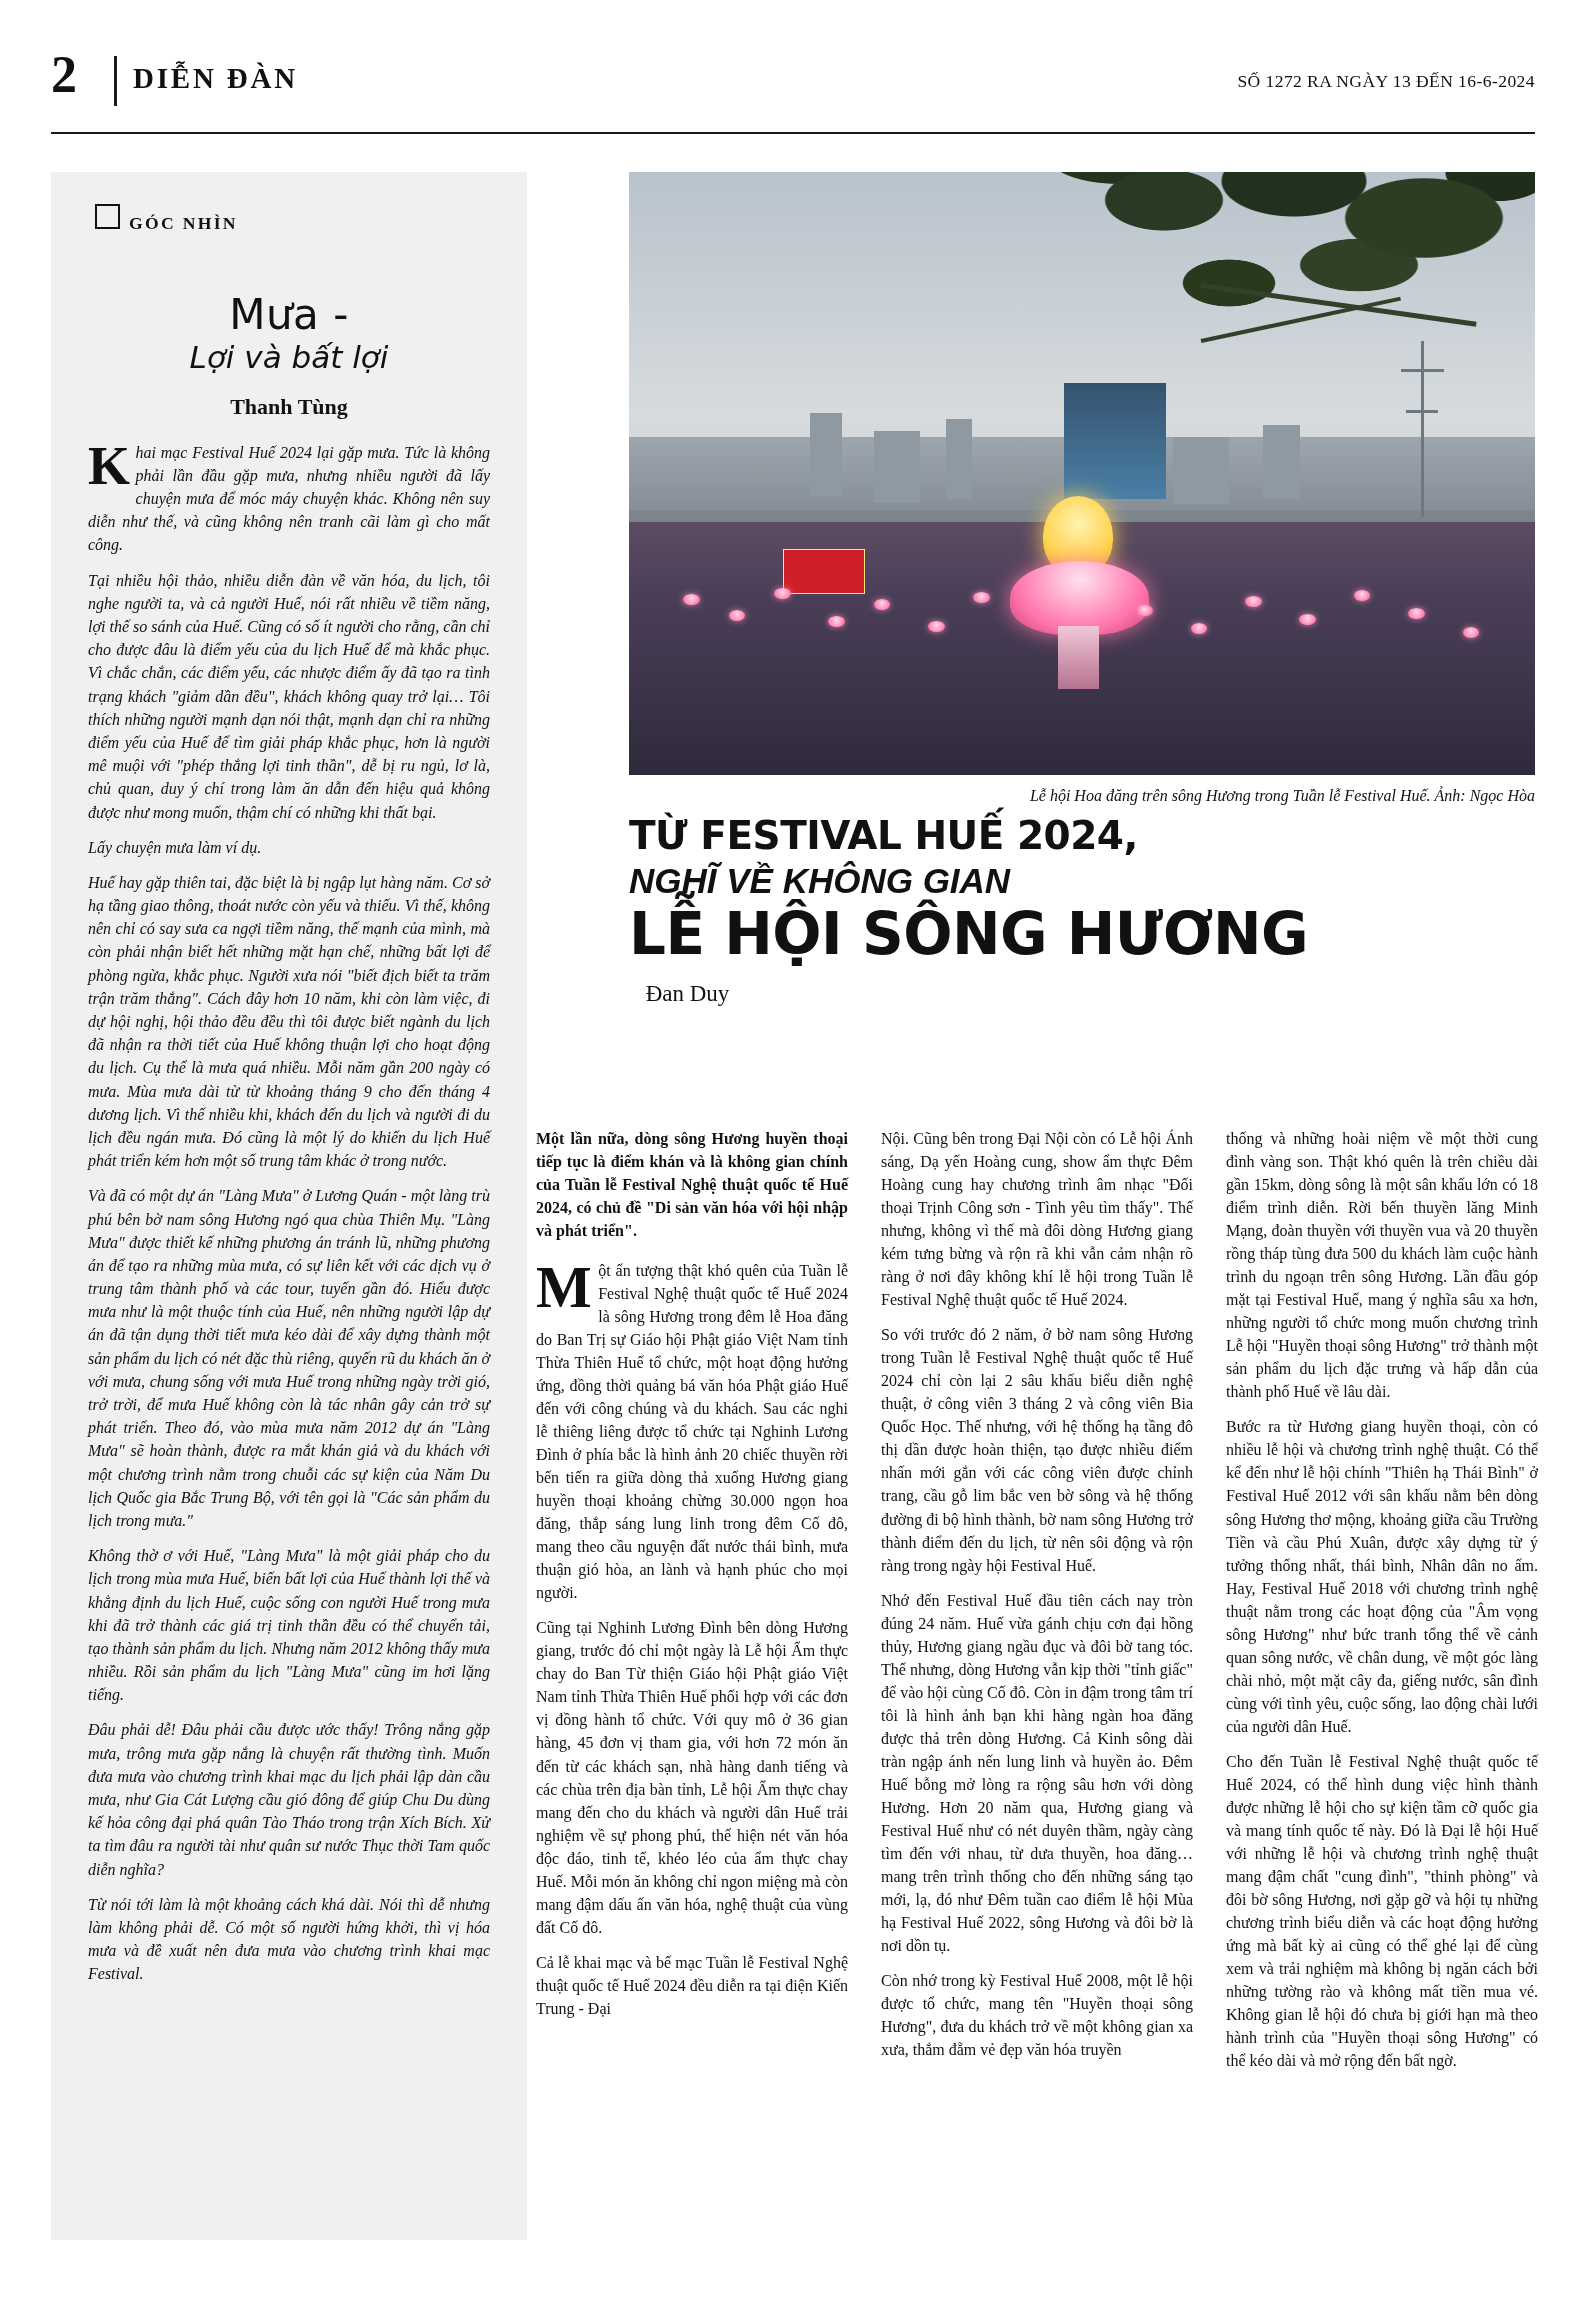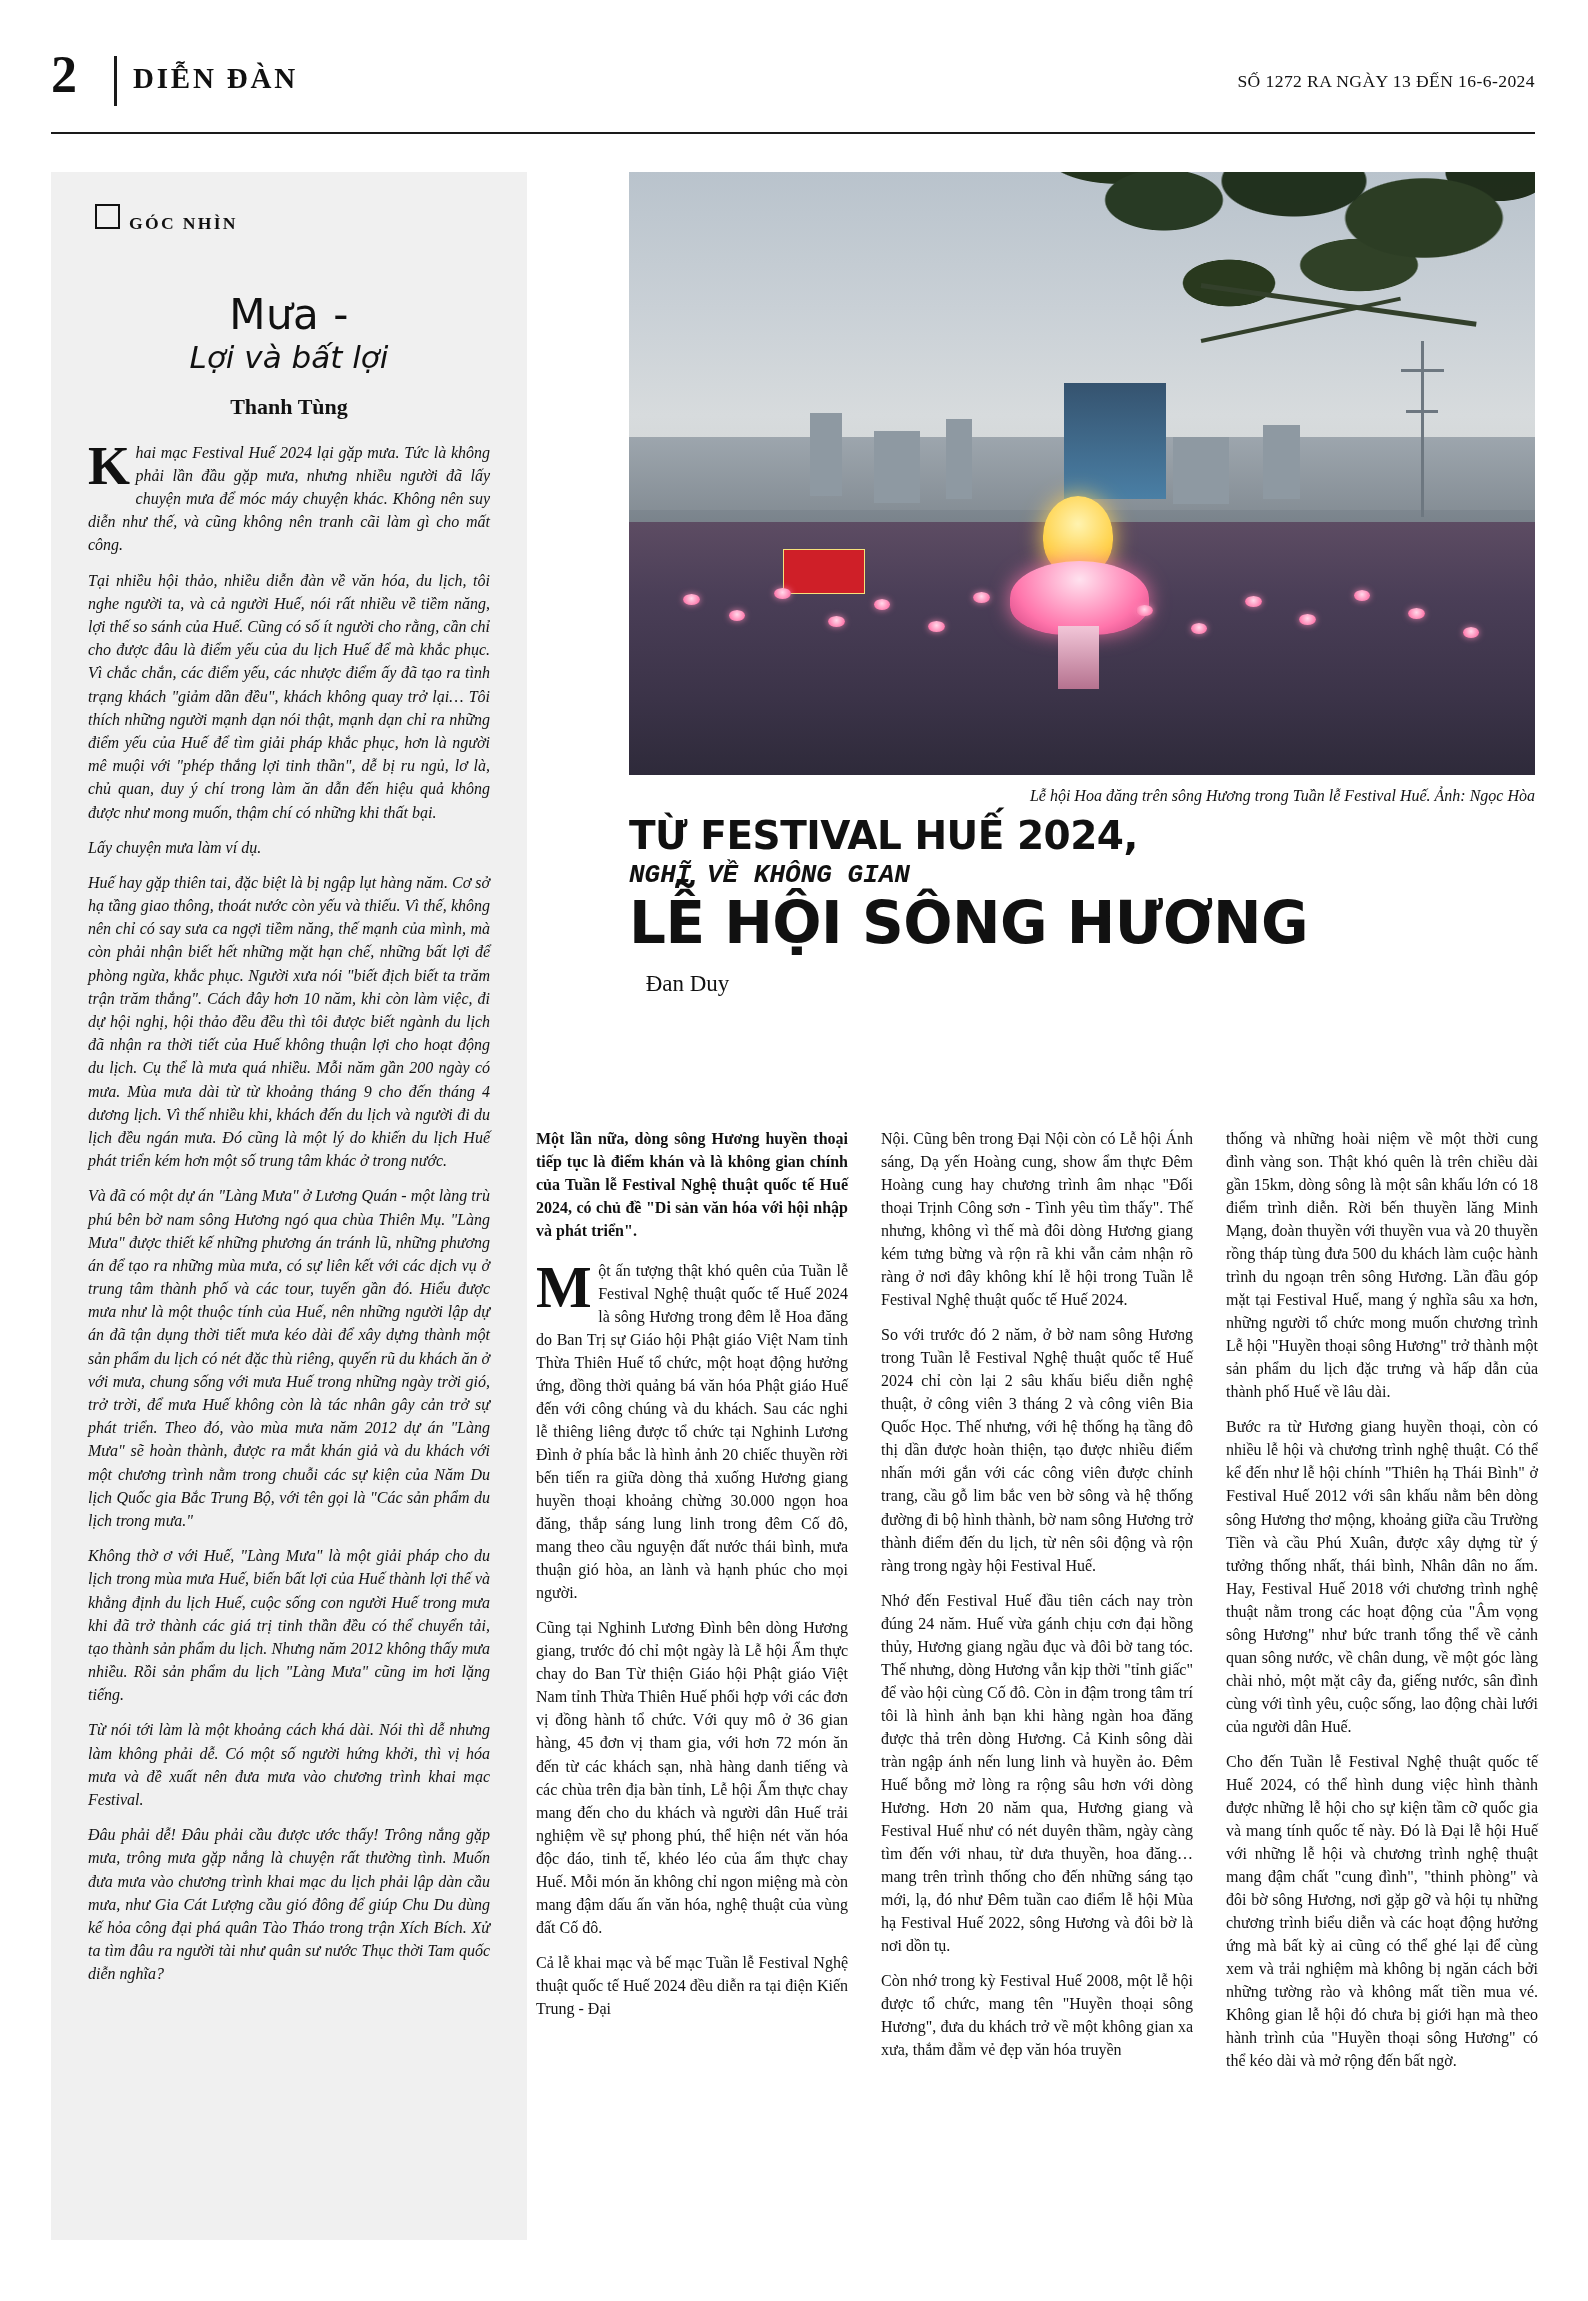--- a/index.html
+++ b/index.html
@@ -292,24 +292,24 @@
   }
   .headline-1 {
     font-family: "DejaVu Sans", sans-serif;
     font-weight: bold;
     font-size: 39px;
     letter-spacing: -0.5px;
     line-height: 1.02;
     margin: 0;
   }
   .headline-2 {
-    font-family: Liberation Mono, monospace;
+    font-family: Liberation Sans, sans-serif;
     font-weight: bold;
     font-style: italic;
-    font-size: 26px;
+    font-size: 35px;
     letter-spacing: 0px;
     line-height: 1.15;
     margin: 5.6px 0 1.9px 0;
   }
   .headline-3 {
     font-family: "DejaVu Sans", sans-serif;
     font-weight: bold;
     font-size: 58px;
     letter-spacing: -0.5px;
     line-height: 1.05;
@@ -382,22 +382,22 @@
   <h2 class="opinion-subtitle">Lợi và bất lợi</h2>
   <div class="opinion-author">Thanh Tùng</div>
 
   <div class="opinion-body">
     <p class="first"><span class="dropcap">K</span><span>hai mạc Festival Huế 2024 lại gặp mưa. Tức là không phải lần đầu gặp mưa, nhưng nhiều người đã lấy chuyện mưa để móc máy chuyện khác. Không nên suy diễn như thế, và cũng không nên tranh cãi làm gì cho mất công.</span></p>
     <p>Tại nhiều hội thảo, nhiều diễn đàn về văn hóa, du lịch, tôi nghe người ta, và cả người Huế, nói rất nhiều về tiềm năng, lợi thế so sánh của Huế. Cũng có số ít người cho rằng, cần chỉ cho được đâu là điểm yếu của du lịch Huế để mà khắc phục. Vì chắc chắn, các điểm yếu, các nhược điểm ấy đã tạo ra tình trạng khách "giảm dần đều", khách không quay trở lại… Tôi thích những người mạnh dạn nói thật, mạnh dạn chỉ ra những điểm yếu của Huế để tìm giải pháp khắc phục, hơn là người mê muội với "phép thắng lợi tinh thần", dễ bị ru ngủ, lơ là, chủ quan, duy ý chí trong làm ăn dẫn đến hiệu quả không được như mong muốn, thậm chí có những khi thất bại.</p>
     <p>Lấy chuyện mưa làm ví dụ.</p>
     <p>Huế hay gặp thiên tai, đặc biệt là bị ngập lụt hàng năm. Cơ sở hạ tầng giao thông, thoát nước còn yếu và thiếu. Vì thế, không nên chỉ có say sưa ca ngợi tiềm năng, thế mạnh của mình, mà còn phải nhận biết hết những mặt hạn chế, những bất lợi để phòng ngừa, khắc phục. Người xưa nói "biết địch biết ta trăm trận trăm thắng". Cách đây hơn 10 năm, khi còn làm việc, đi dự hội nghị, hội thảo đều đều thì tôi được biết ngành du lịch đã nhận ra thời tiết của Huế không thuận lợi cho hoạt động du lịch. Cụ thể là mưa quá nhiều. Mỗi năm gần 200 ngày có mưa. Mùa mưa dài từ từ khoảng tháng 9 cho đến tháng 4 dương lịch. Vì thế nhiều khi, khách đến du lịch và người đi du lịch đều ngán mưa. Đó cũng là một lý do khiến du lịch Huế phát triển kém hơn một số trung tâm khác ở trong nước.</p>
     <p>Và đã có một dự án "Làng Mưa" ở Lương Quán - một làng trù phú bên bờ nam sông Hương ngó qua chùa Thiên Mụ. "Làng Mưa" được thiết kế những phương án tránh lũ, những phương án để tạo ra những mùa mưa, có sự liên kết với các dịch vụ ở trung tâm thành phố và các tour, tuyến gần đó. Hiểu được mưa như là một thuộc tính của Huế, nên những người lập dự án đã tận dụng thời tiết mưa kéo dài để xây dựng thành một sản phẩm du lịch có nét đặc thù riêng, quyến rũ du khách ăn ở với mưa, chung sống với mưa Huế trong những ngày trời gió, trở trời, để mưa Huế không còn là tác nhân gây cản trở sự phát triển. Theo đó, vào mùa mưa năm 2012 dự án "Làng Mưa" sẽ hoàn thành, được ra mắt khán giả và du khách với một chương trình nằm trong chuỗi các sự kiện của Năm Du lịch Quốc gia Bắc Trung Bộ, với tên gọi là "Các sản phẩm du lịch trong mưa."</p>
     <p>Không thờ ơ với Huế, "Làng Mưa" là một giải pháp cho du lịch trong mùa mưa Huế, biến bất lợi của Huế thành lợi thế và khẳng định du lịch Huế, cuộc sống con người Huế trong mưa khi đã trở thành các giá trị tinh thần đều có thể chuyển tải, tạo thành sản phẩm du lịch. Nhưng năm 2012 không thấy mưa nhiều. Rồi sản phẩm du lịch "Làng Mưa" cũng im hơi lặng tiếng.</p>
+    <p>Đâu phải dễ! Đâu phải cầu được ước thấy! Trông nắng gặp mưa, trông mưa gặp nắng là chuyện rất thường tình. Muốn đưa mưa vào chương trình khai mạc du lịch phải lập dàn cầu mưa, như Gia Cát Lượng cầu gió đông để giúp Chu Du dùng kế hỏa công đại phá quân Tào Tháo trong trận Xích Bích. Xử ta tìm đâu ra người tài như quân sư nước Thục thời Tam quốc diễn nghĩa?</p>
     <p>Từ nói tới làm là một khoảng cách khá dài. Nói thì dễ nhưng làm không phải dễ. Có một số người hứng khởi, thì vị hóa mưa và đề xuất nên đưa mưa vào chương trình khai mạc Festival.</p>
-    <p>Đâu phải dễ! Đâu phải cầu được ước thấy! Trông nắng gặp mưa, trông mưa gặp nắng là chuyện rất thường tình. Muốn đưa mưa vào chương trình khai mạc du lịch phải lập dàn cầu mưa, như Gia Cát Lượng cầu gió đông để giúp Chu Du dùng kế hỏa công đại phá quân Tào Tháo trong trận Xích Bích. Xử ta tìm đâu ra người tài như quân sư nước Thục thời Tam quốc diễn nghĩa?</p>
   </div>
 </div>
 
 <div class="photo-wrap">
   <div class="photo">
     <div class="sky"></div>
     <div class="cityline"></div>
     <div class="bluebuilding"></div>
     <div class="tower" style="left:20%; top:40%; width:32px; height:83px;"></div>
     <div class="tower" style="left:27%; top:43%; width:46px; height:72px;"></div>

